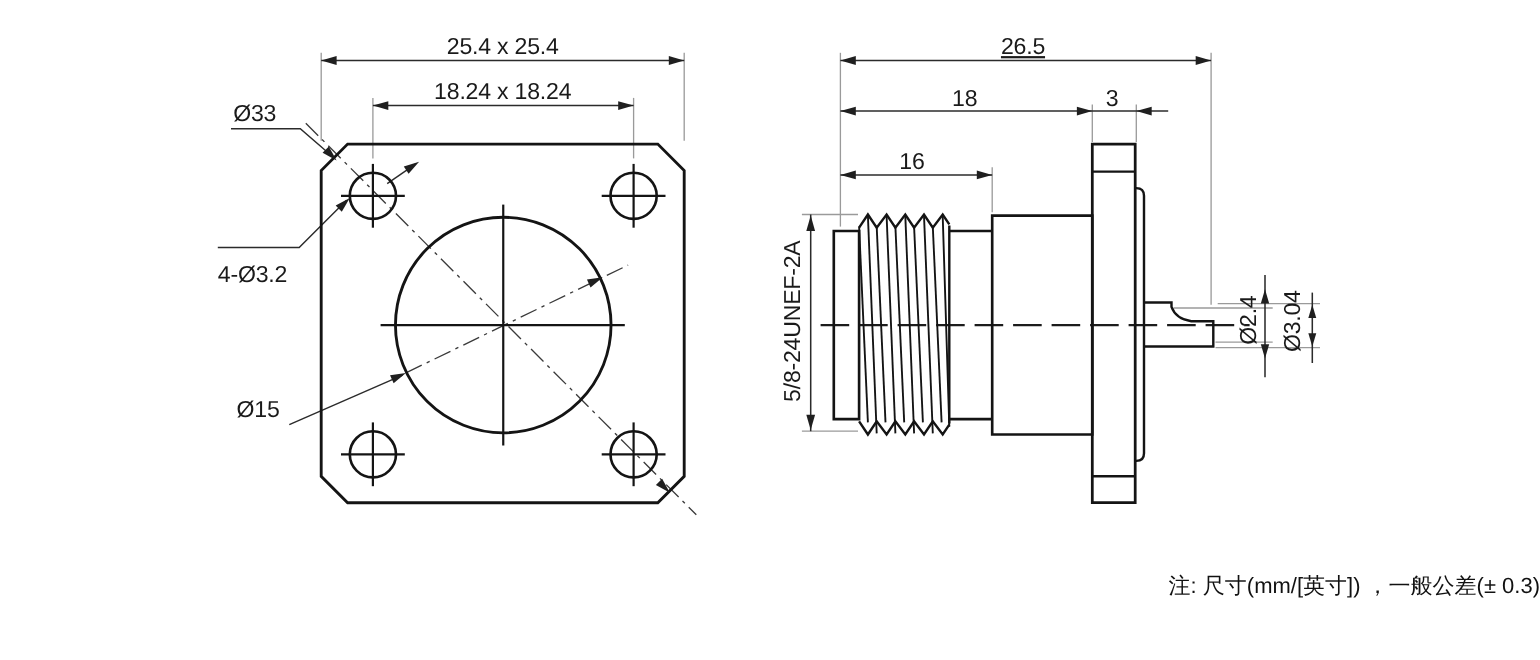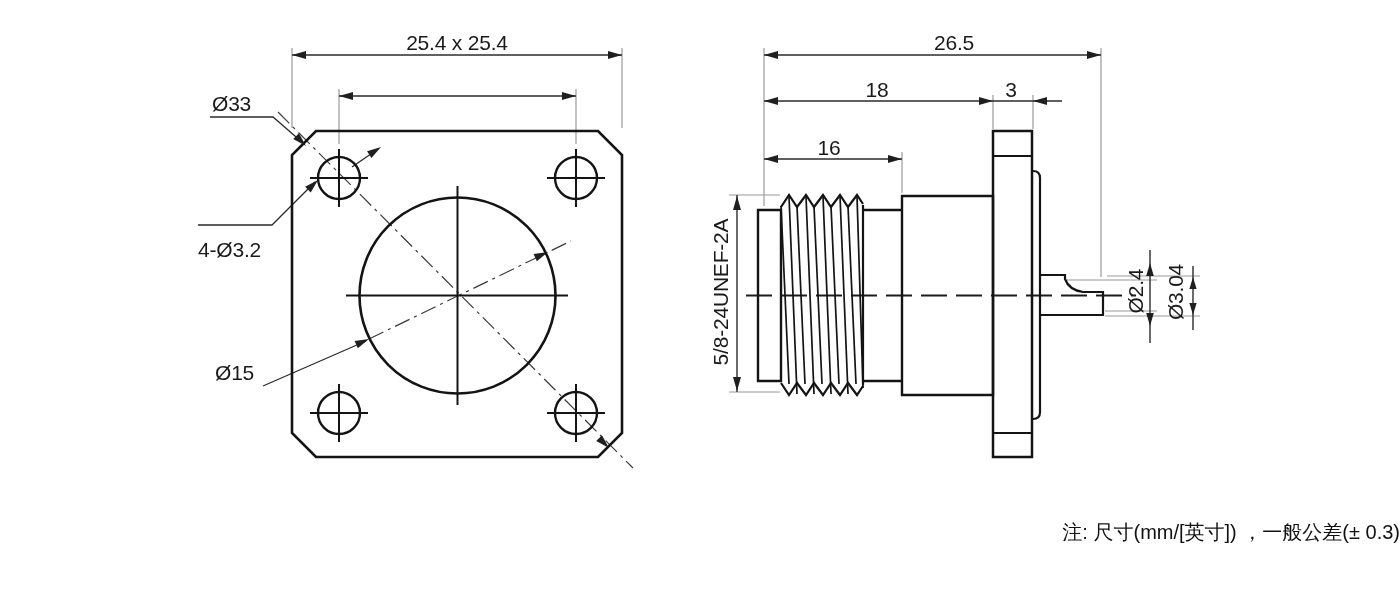--- a/index.html
+++ b/index.html
@@ -163,28 +163,29 @@
         <path d="M0,0 L13,3.8 L13,-3.8 Z" transform="translate(1150,263) rotate(90)"></path>
         <path d="M0,0 L13,3.8 L13,-3.8 Z" transform="translate(1150,326) rotate(-90)"></path>
         <path d="M0,0 L12,3.6 L12,-3.6 Z" transform="translate(1193,277) rotate(90)"></path>
         <path d="M0,0 L12,3.6 L12,-3.6 Z" transform="translate(1193,315) rotate(-90)"></path>
       </g>
     </g>
   </svg>
 
   <div class="dimtext ctr" style="left:387px;top:31px;width:140px;">25.4 x 25.4</div>
 
+  <div class="dimtext ctr" style="left:377px;top:72px;width:160px;">18.24 x 18.24</div>
 
   <div class="dimtext" style="left:212px;top:92px;text-align:right;">Ø33</div>
 
   <div class="dimtext" style="left:198px;top:201px;margin-top:37px;">4-Ø3.2</div>
 
   <div class="dimtext" style="left:215px;top:361px;">Ø15</div>
 
-  <div class="dimtext ctr" style="left:914px;top:31px;width:80px;">26.5</div>
+  <div class="dimtext ctr" style="left:890px;top:31px;width:80px;text-decoration:underline;">26.5</div>
 
   <div class="dimtext ctr" style="left:852px;top:78px;width:50px;">18</div>
 
   <div class="dimtext ctr" style="left:991px;top:78px;width:40px;">3</div>
 
   <div class="dimtext ctr" style="left:804px;top:136px;width:50px;">16</div>
 
   <div class="dimtext rot" style="left:642px;top:279px;width:160px;height:26px;">5/8-24UNEF-2A</div>
 
   <div class="dimtext rot" style="left:1106px;top:279px;width:60px;height:24px;">Ø2.4</div>

